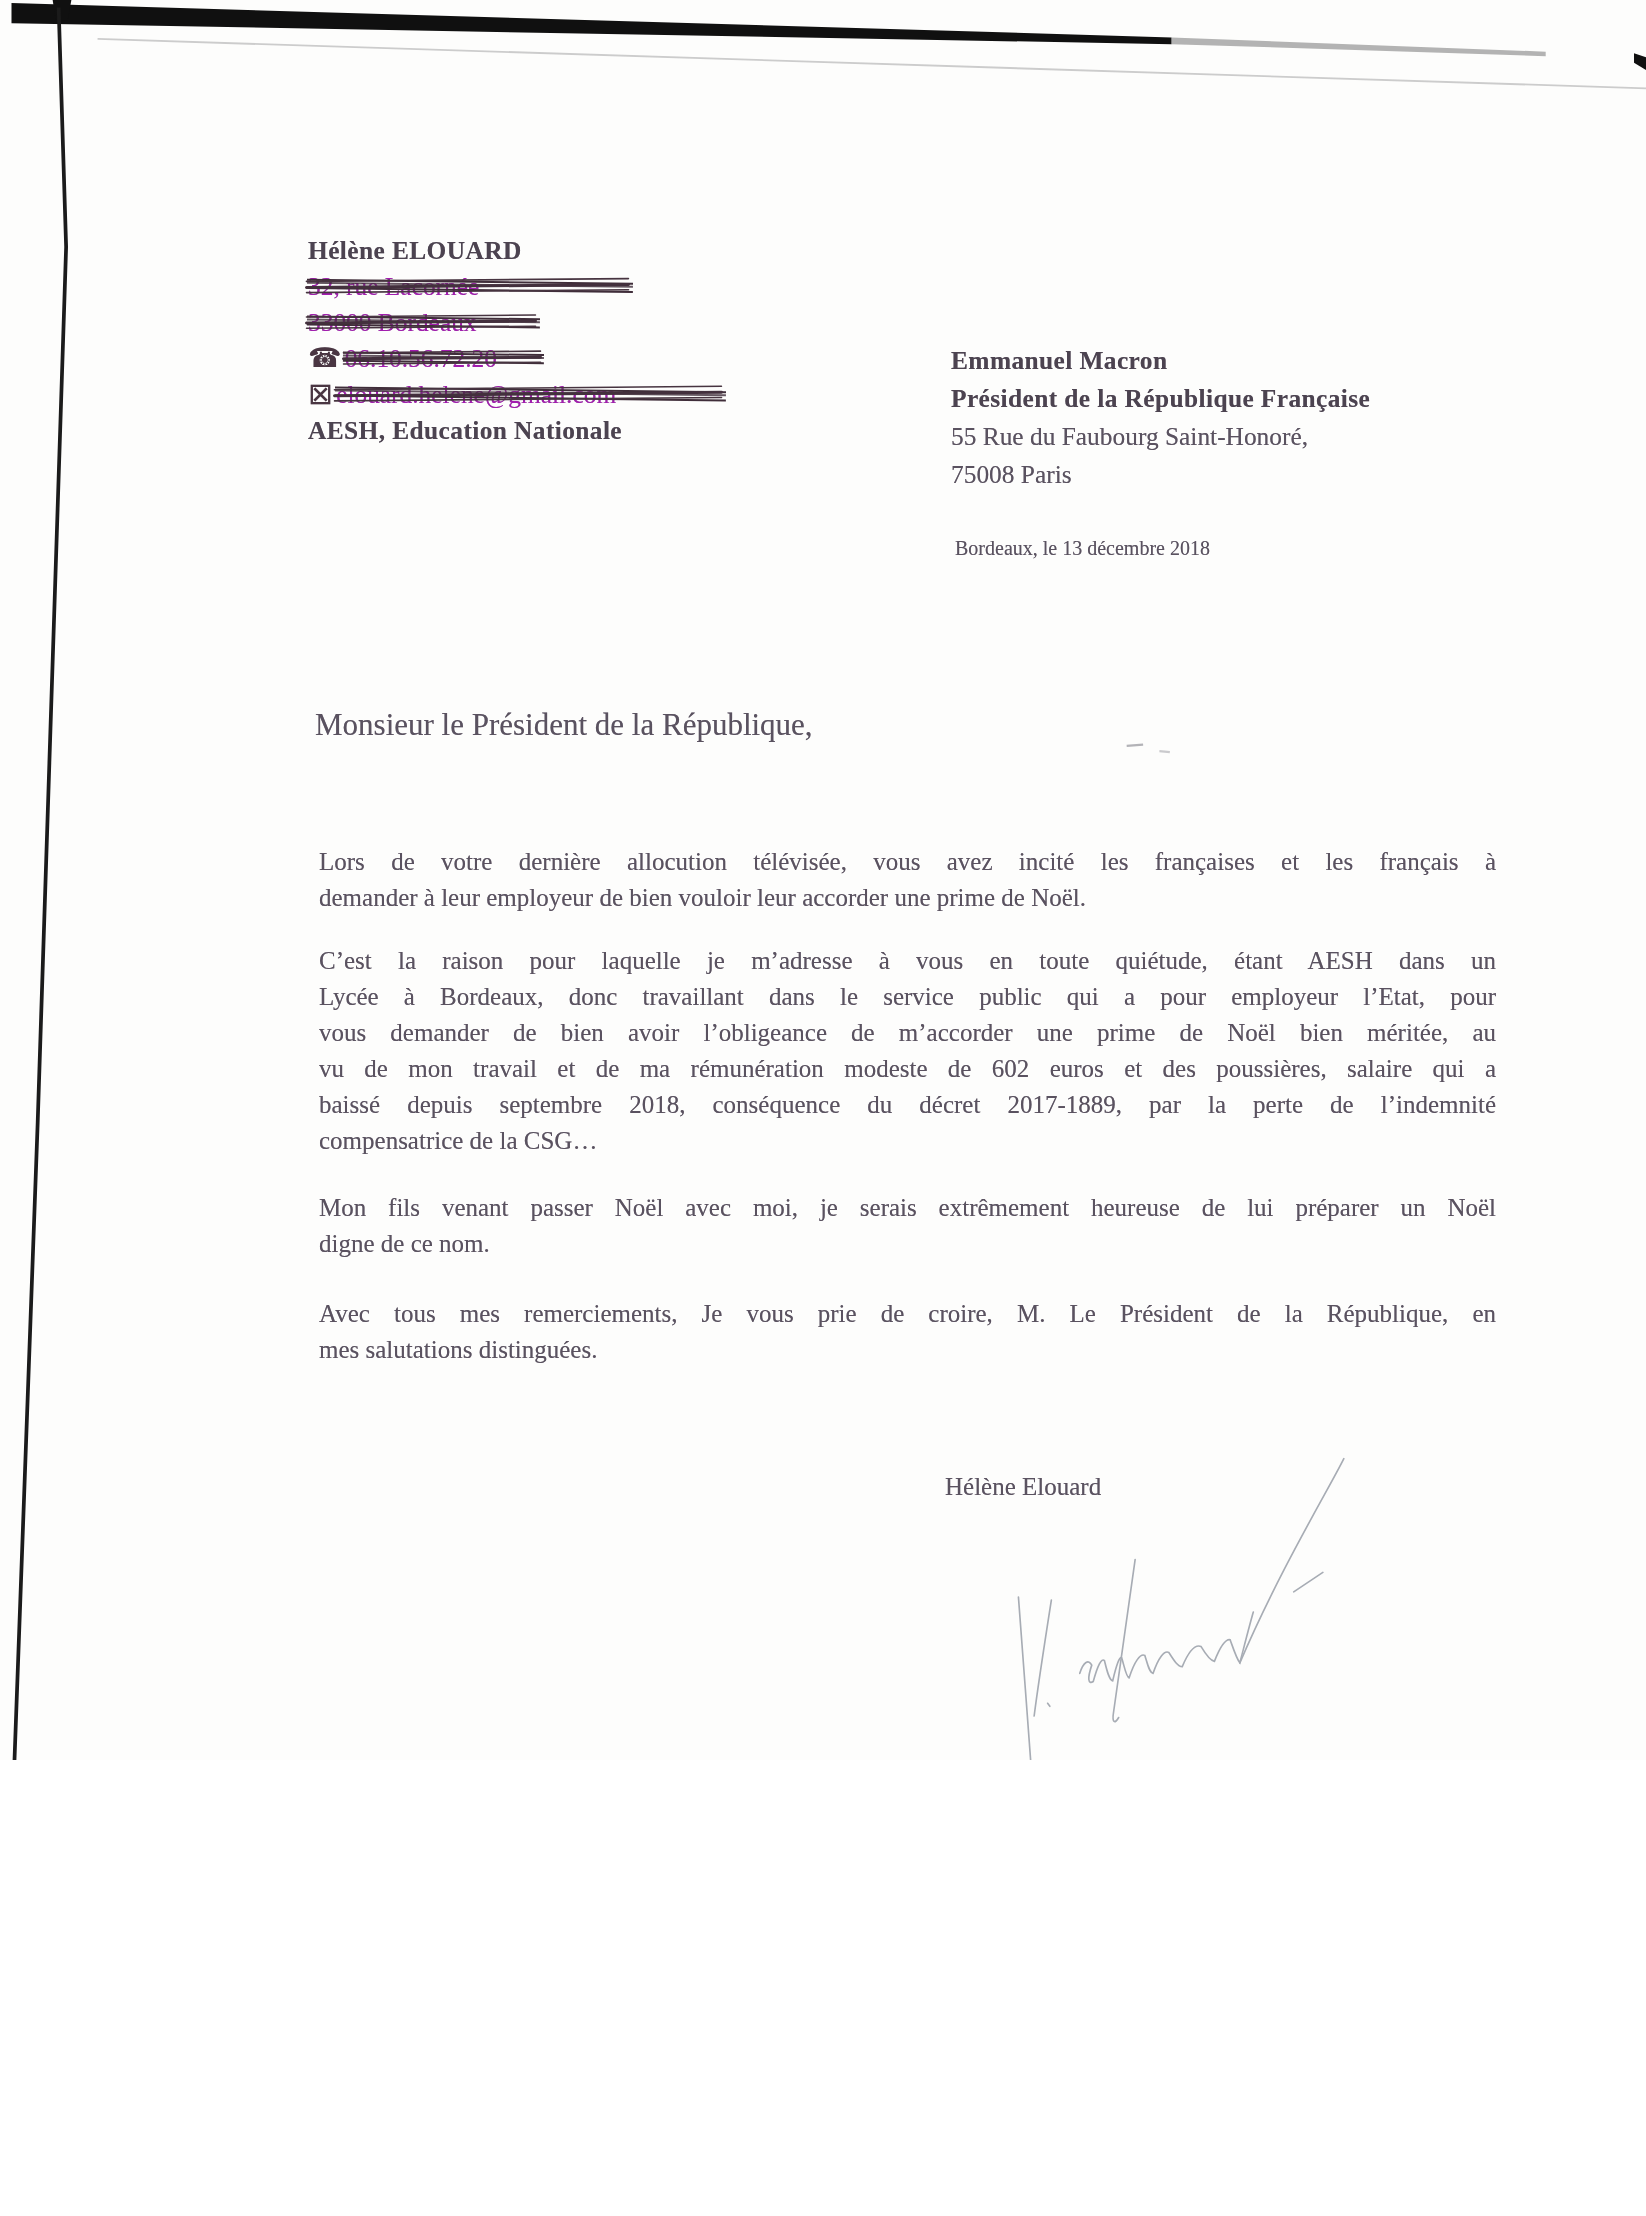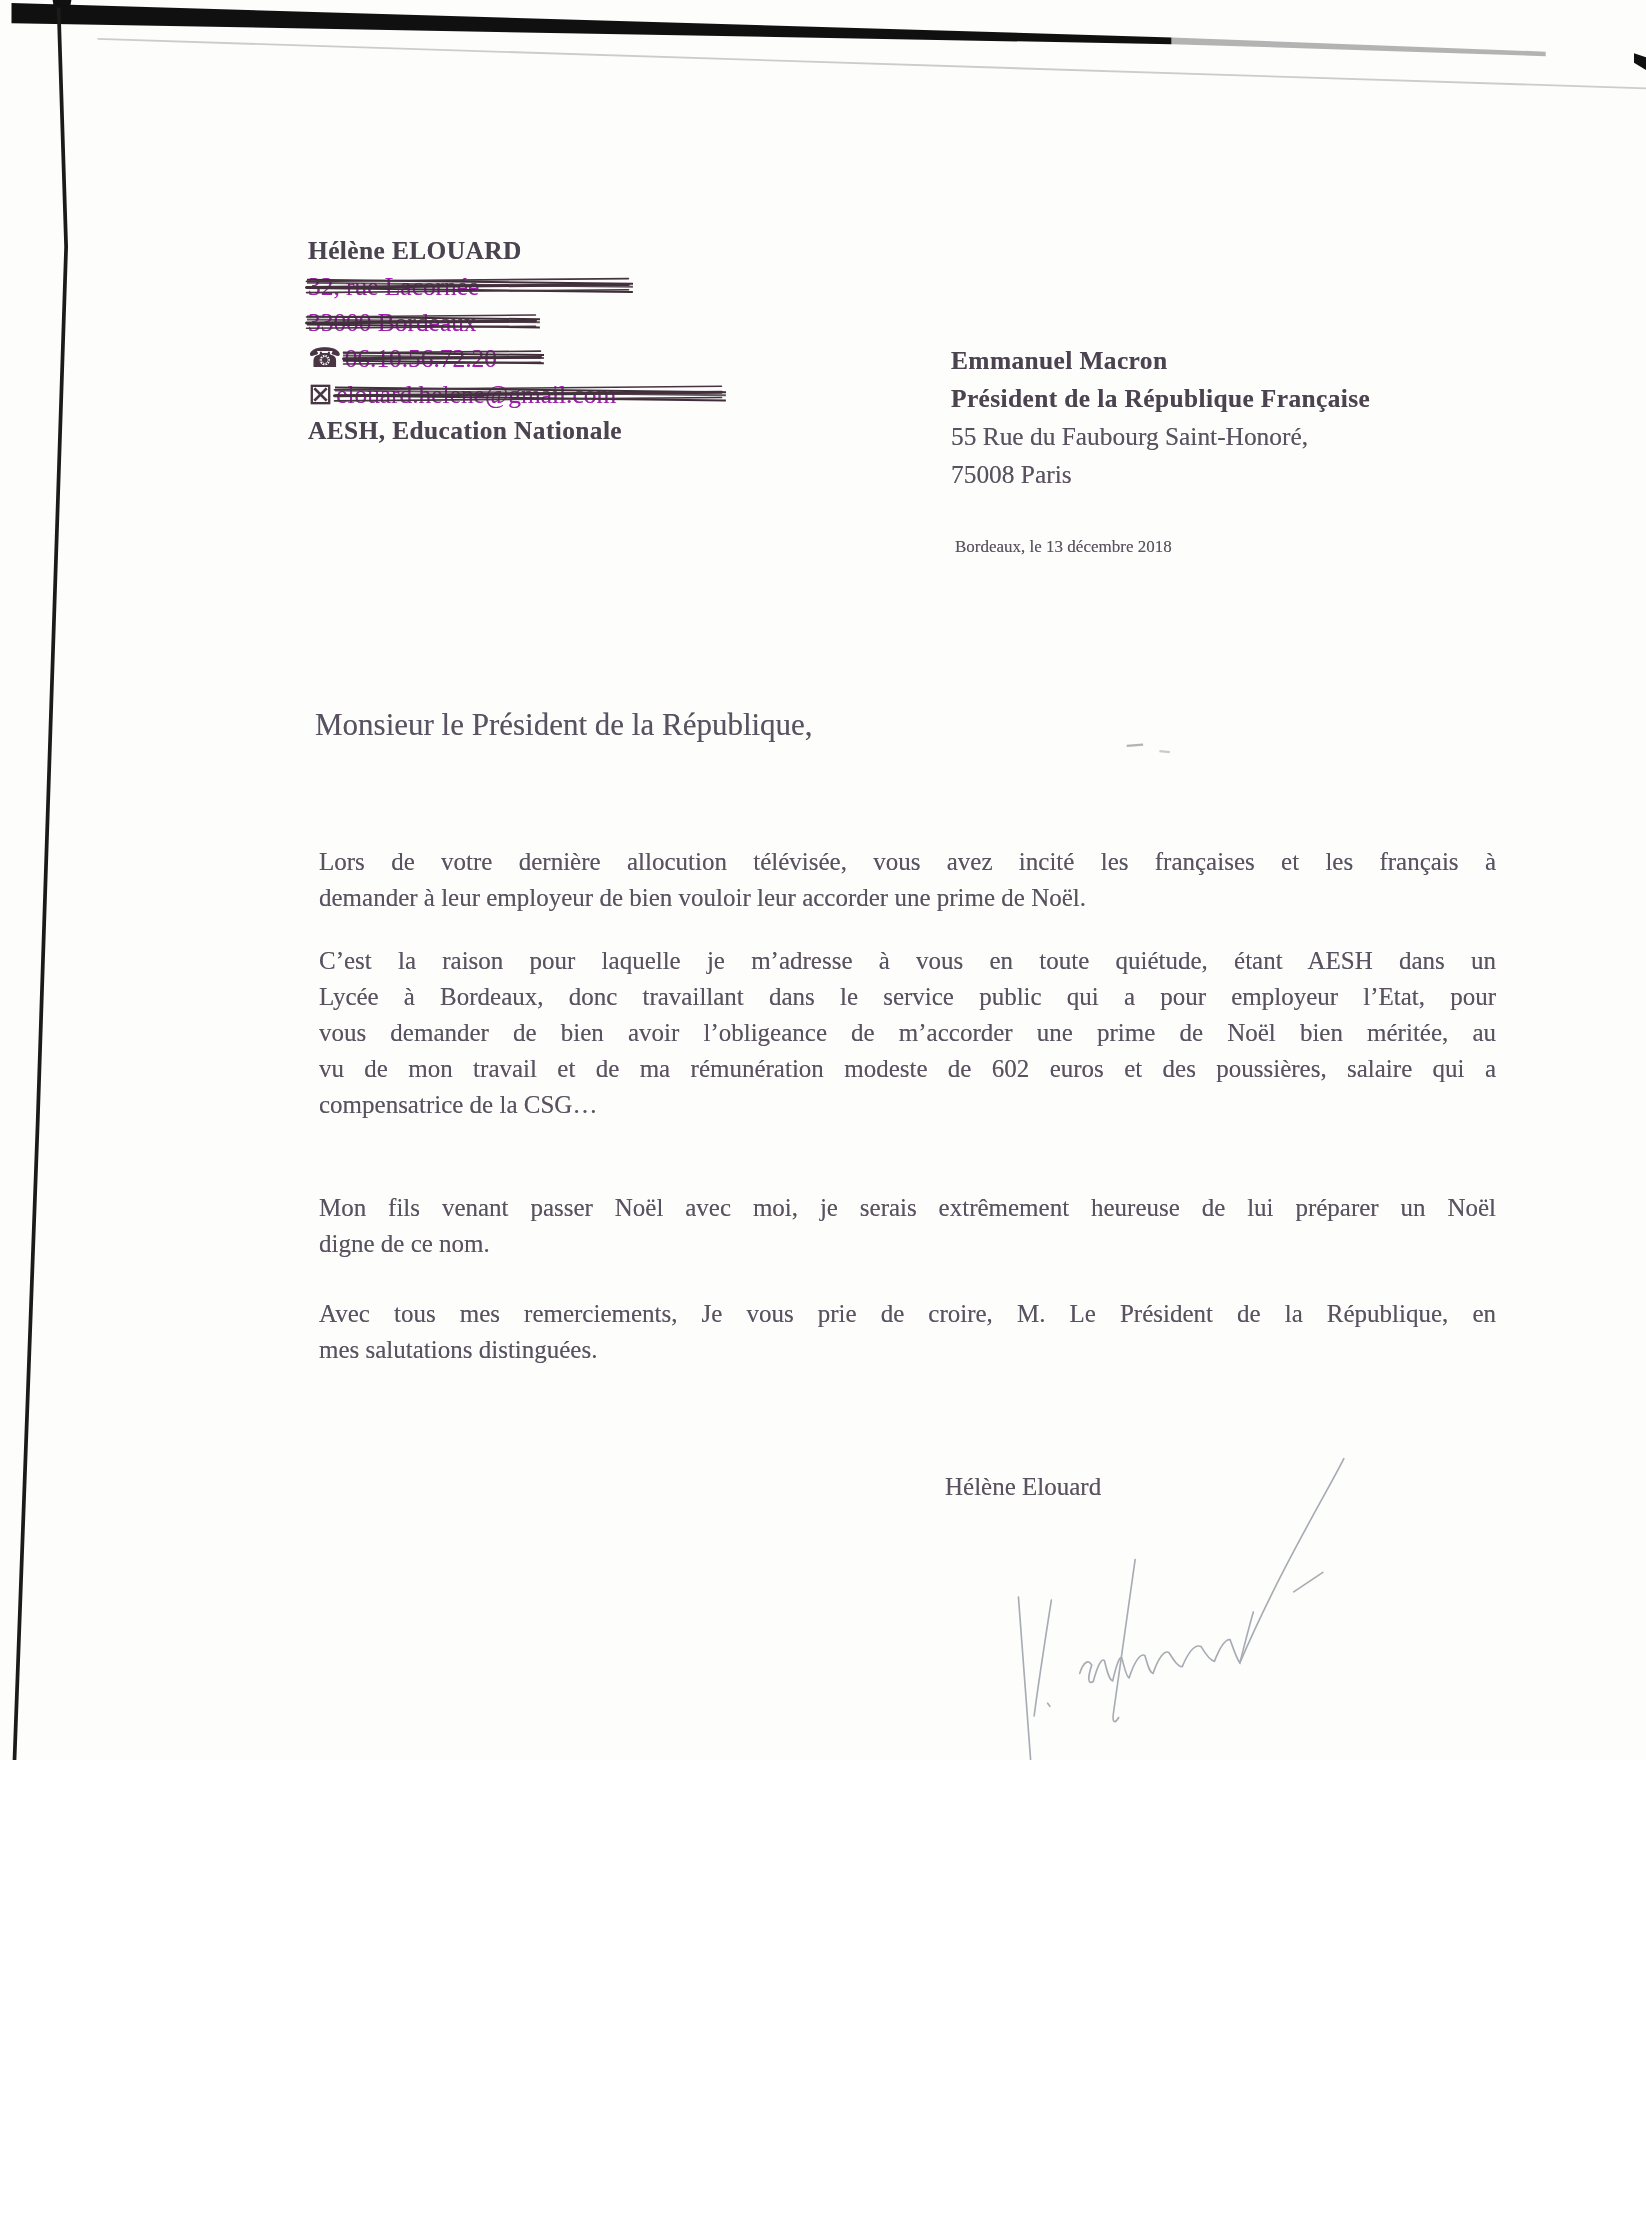--- a/index.html
+++ b/index.html
@@ -13,21 +13,21 @@
   }
   .abs{position:absolute;}
   .txt{text-shadow:0 0 0.5px rgba(90,82,96,.55);}
   .bold{font-weight:700;color:#4c4350;letter-spacing:0.4px;}
   
   .sender-block{left:308px;top:232px;font-size:25.4px;}
   .sender-block .line{height:36px;line-height:36px;white-space:nowrap;}
   
   .recipient-block{left:951px;top:341px;font-size:25.4px;}
   .recipient-block .line{height:38px;line-height:38px;white-space:nowrap;}
-  .dateline{left:955px;top:537px;font-size:17px;white-space:nowrap;}
+  .dateline{left:955px;top:537px;font-size:20px;white-space:nowrap;}
   .salutation{left:315px;top:707px;font-size:31px;white-space:nowrap;}
   
   .para{left:319px;width:1177px;font-size:25px;}
   .para .bline{height:36px;line-height:36px;text-align:justify;text-align-last:justify;}
   .para .bline:last-child{text-align-last:left;}
   
   .redacted{
     position:relative;display:inline-block;
     color:#a21caf;filter:blur(0.4px);
     vertical-align:top;
@@ -104,20 +104,21 @@
 
   <div class="abs para txt" style="top:844px;">
       <div class="bline">Lors de votre dernière allocution télévisée, vous avez incité les françaises et les français à</div>
       <div class="bline">demander à leur employeur de bien vouloir leur accorder une prime de Noël.</div>
     </div>
   <div class="abs para txt" style="top:943px;">
       <div class="bline">C’est la raison pour laquelle je m’adresse à vous en toute quiétude, étant AESH dans un</div>
       <div class="bline">Lycée à Bordeaux, donc travaillant dans le service public qui a pour employeur l’Etat, pour</div>
       <div class="bline">vous demander de bien avoir l’obligeance de m’accorder une prime de Noël bien méritée, au</div>
       <div class="bline">vu de mon travail et de ma rémunération modeste de 602 euros et des poussières, salaire qui a</div>
+      <div class="bline">baissé depuis septembre 2018, conséquence du décret 2017-1889, par la perte de l’indemnité</div>
       <div class="bline">compensatrice de la CSG…</div>
     </div>
   <div class="abs para txt" style="top:1190px;">
       <div class="bline">Mon fils venant passer Noël avec moi, je serais extrêmement heureuse de lui préparer un Noël</div>
       <div class="bline">digne de ce nom.</div>
     </div>
   <div class="abs para txt" style="top:1296px;">
       <div class="bline">Avec tous mes remerciements, Je vous prie de croire, M. Le Président de la République, en</div>
       <div class="bline">mes salutations distinguées.</div>
     </div>

